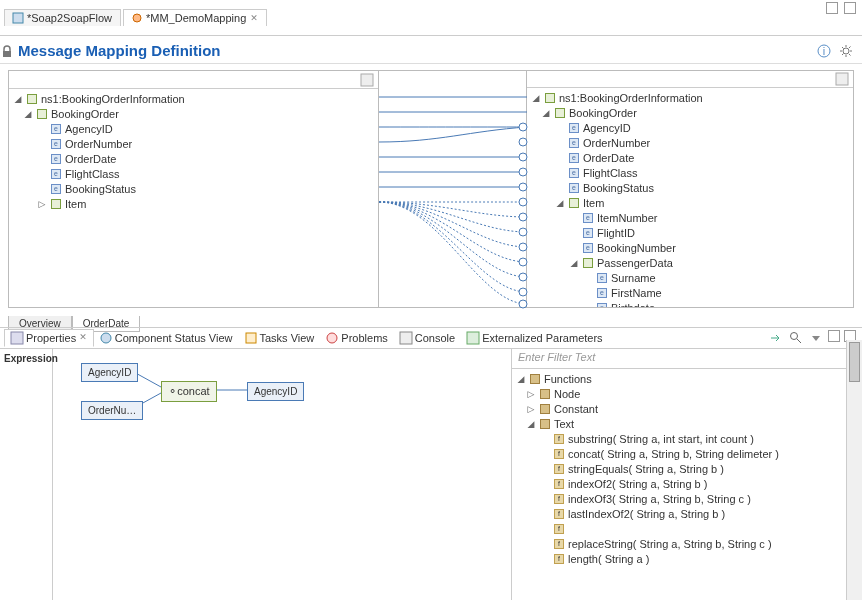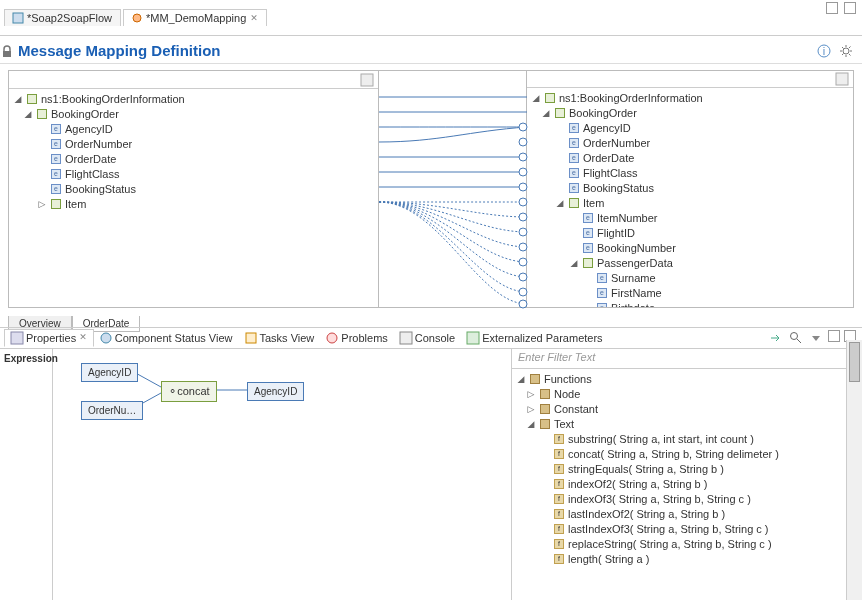--- a/index.html
+++ b/index.html
@@ -481,21 +481,20 @@
           <span class="tic">
             <span class="fn-ic">f</span>
           </span>
           <span class="tlbl">lastIndexOf2( String a, String b )</span>
         </div>
       <div class="tn in2">
           <span class="tw"></span>
           <span class="tic">
             <span class="fn-ic">f</span>
           </span>
-          <span class="tlbl">lastIndexOf3( String a, String b, String c )</span>
         </div>
       <div class="tn in2">
           <span class="tw"></span>
           <span class="tic">
             <span class="fn-ic">f</span>
           </span>
           <span class="tlbl">replaceString( String a, String b, String c )</span>
         </div>
       <div class="tn in2">
           <span class="tw"></span>

